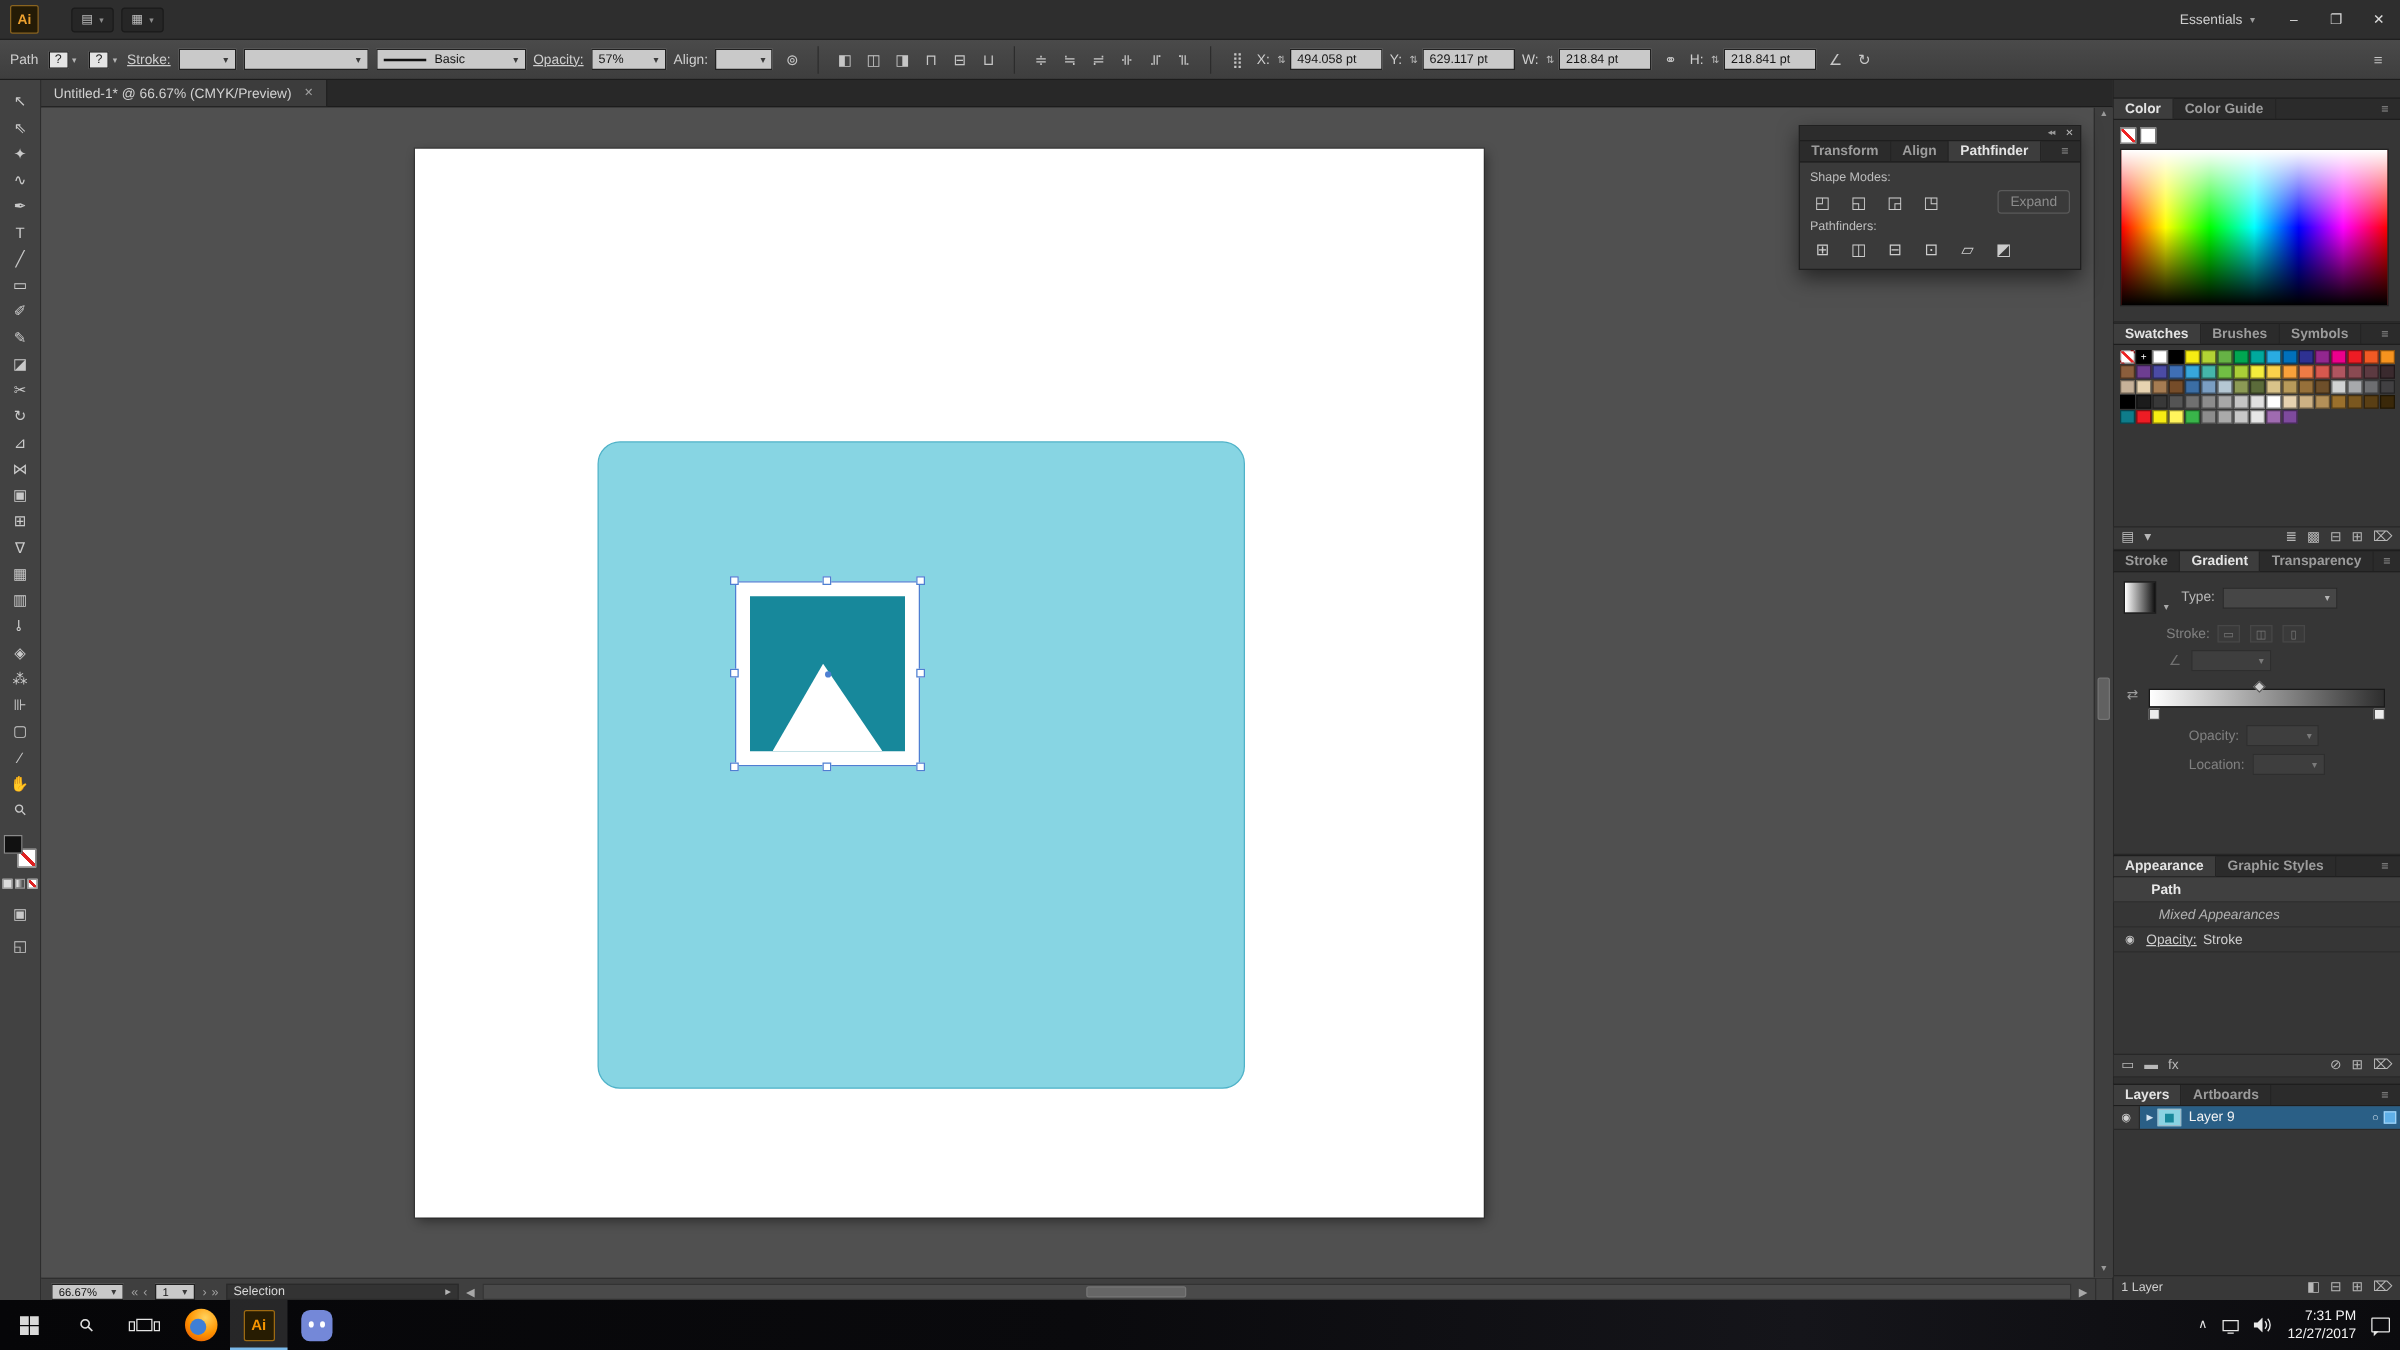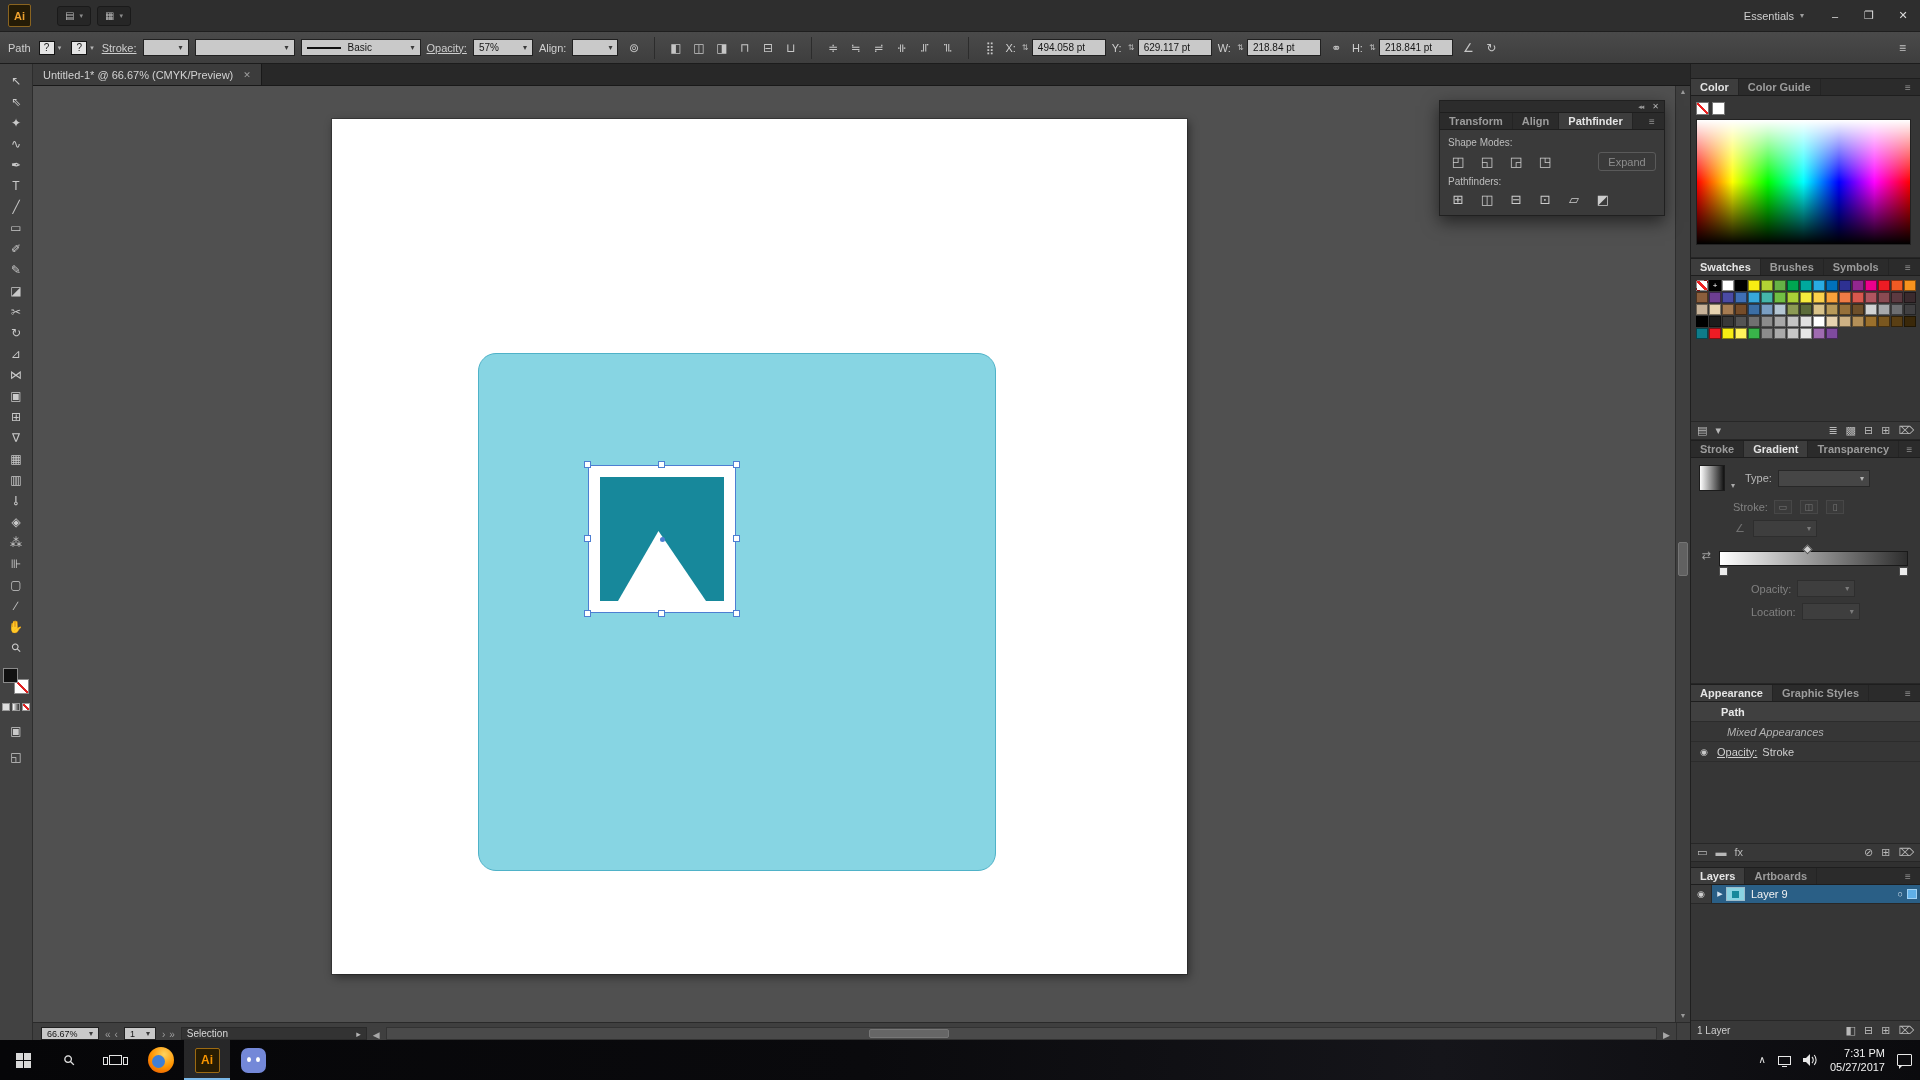--- a/index.html
+++ b/index.html
@@ -737,18 +737,18 @@
           <i></i>
         </span>
       <span style="display:inline-flex">
         <svg width="15" height="12" viewBox="0 0 15 12">
             <path d="M0 4h3l4-4v12L3 8H0z" fill="#e8e8e8"></path>
             <path d="M9 3a4.2 4.2 0 010 6M11.2 1a7.5 7.5 0 010 10" stroke="#e8e8e8" stroke-width="1.1" fill="none"></path>
           </svg>
       </span>
       <div class="clock">
         <div>7:31 PM</div>
-        <div>05/27/2017</div>
+        <div>12/27/2017</div>
       </div>
       <span class="ac-ic"></span>
     </div>
   </div>
 </div>
 
 </body></html>

